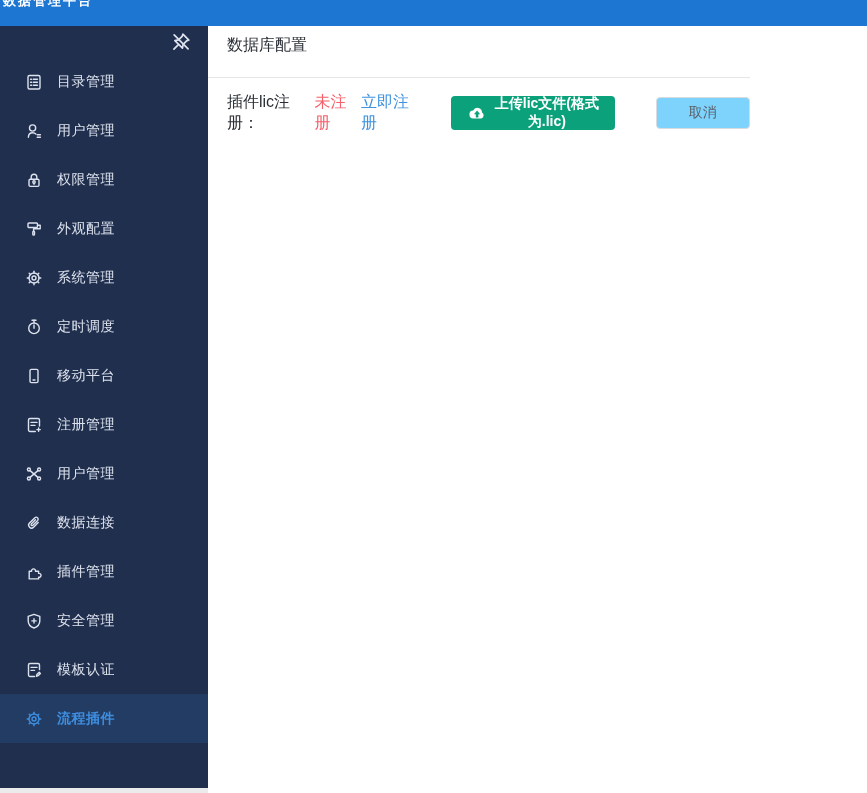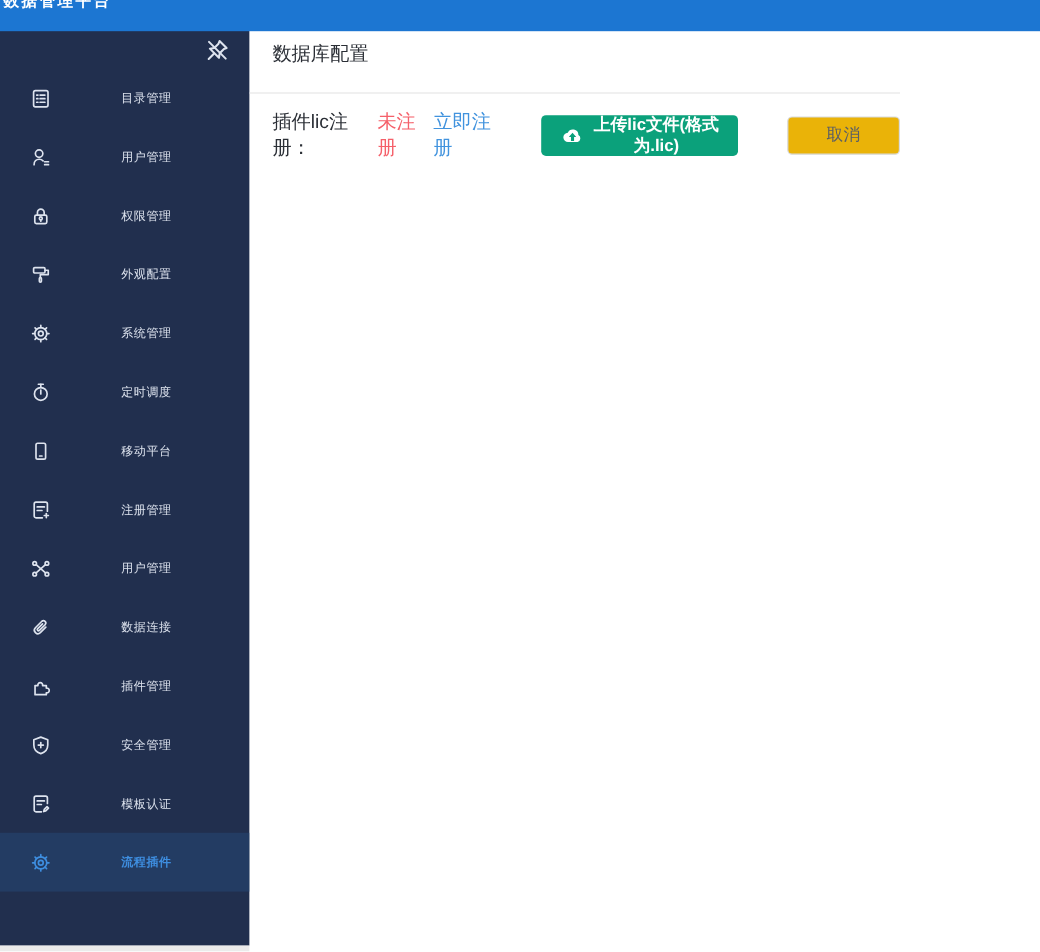--- a/index.html
+++ b/index.html
@@ -14,21 +14,21 @@
             font-size:13px; font-weight:bold; letter-spacing:2px; white-space:nowrap; }
 
   
   .sidebar { position:absolute; left:0; top:14px; width:208px; height:774px;
              background:#212f4e; color:#dde3ee; }
   .unpin { position:absolute; top:17px; right:16px; width:22px; height:22px; cursor:pointer; }
   .menu { position:absolute; top:43px; left:0; width:208px; }
   .menu-item { display:flex; align-items:center; height:49px; padding-left:25px;
                cursor:pointer; }
   .menu-item .mi-icon { width:18px; height:18px; margin-right:14px; flex:0 0 18px; }
-  .menu-item .mi-label { font-size:10px; font-weight:500; color:#dde3ee; letter-spacing:.5px;margin-left:44px; }
+  .menu-item .mi-label { font-size:14px; font-weight:500; color:#dde3ee; letter-spacing:.5px; }
   .menu-item.active { background:#233c63; }
   .menu-item.active .mi-label { color:#3e8ee0; font-weight:bold; }
   svg.ic { stroke:#dde3ee; stroke-width:1.4; fill:none; stroke-linecap:round; stroke-linejoin:round; }
   .menu-item.active svg.ic { stroke:#3e8ee0; }
   .bottom-strip { position:absolute; left:0; top:788px; width:208px; height:5px; background:#ebebeb; }
 
   
   .resize-handle { position:absolute; left:211px; top:399px; width:10px; height:22px;
                    cursor:col-resize; }
   .resize-handle .dot { position:absolute; left:0; top:1px; width:2px; height:2px;
@@ -51,21 +51,21 @@
   .tab.active { color:#27a087; border-bottom-color:#27a087; padding-bottom:17px; }
 
   .form-row { display:flex; align-items:center; margin:15px 0 0 19px; height:40px; }
   .field-label { font-size:16px; color:#2b2f36; }
   .status-unregistered { font-size:16px; color:#f5606a; margin-left:13px; }
   .register-link { font-size:16px; color:#4193de; margin-left:9px; cursor:pointer; }
   .upload-btn { margin-left:40px; height:34px; padding:12px 15px; border:none; border-radius:4px;
                 background:#0ba17b; color:#fff; font-size:14px; font-weight:bold;
                 display:inline-flex; align-items:center; gap:8px; cursor:pointer;
                 font-family:inherit; }
-  .cancel-btn { margin-left:41px; width:120px; height:32px; background:#eab308;
+  .cancel-btn { margin-left:41px; width:120px; height:32px; background:#7dd3fc;
                 border:1px solid #d8dbe0; border-radius:4px; color:#5a5e66;
                 font-size:14px; cursor:pointer; font-family:Liberation Sans, sans-serif; }
 </style>
 </head>
 <body>
 
 <div class="app">
 
   <div class="topbar">
     <span class="clipped-title">数据管理平台</span>

